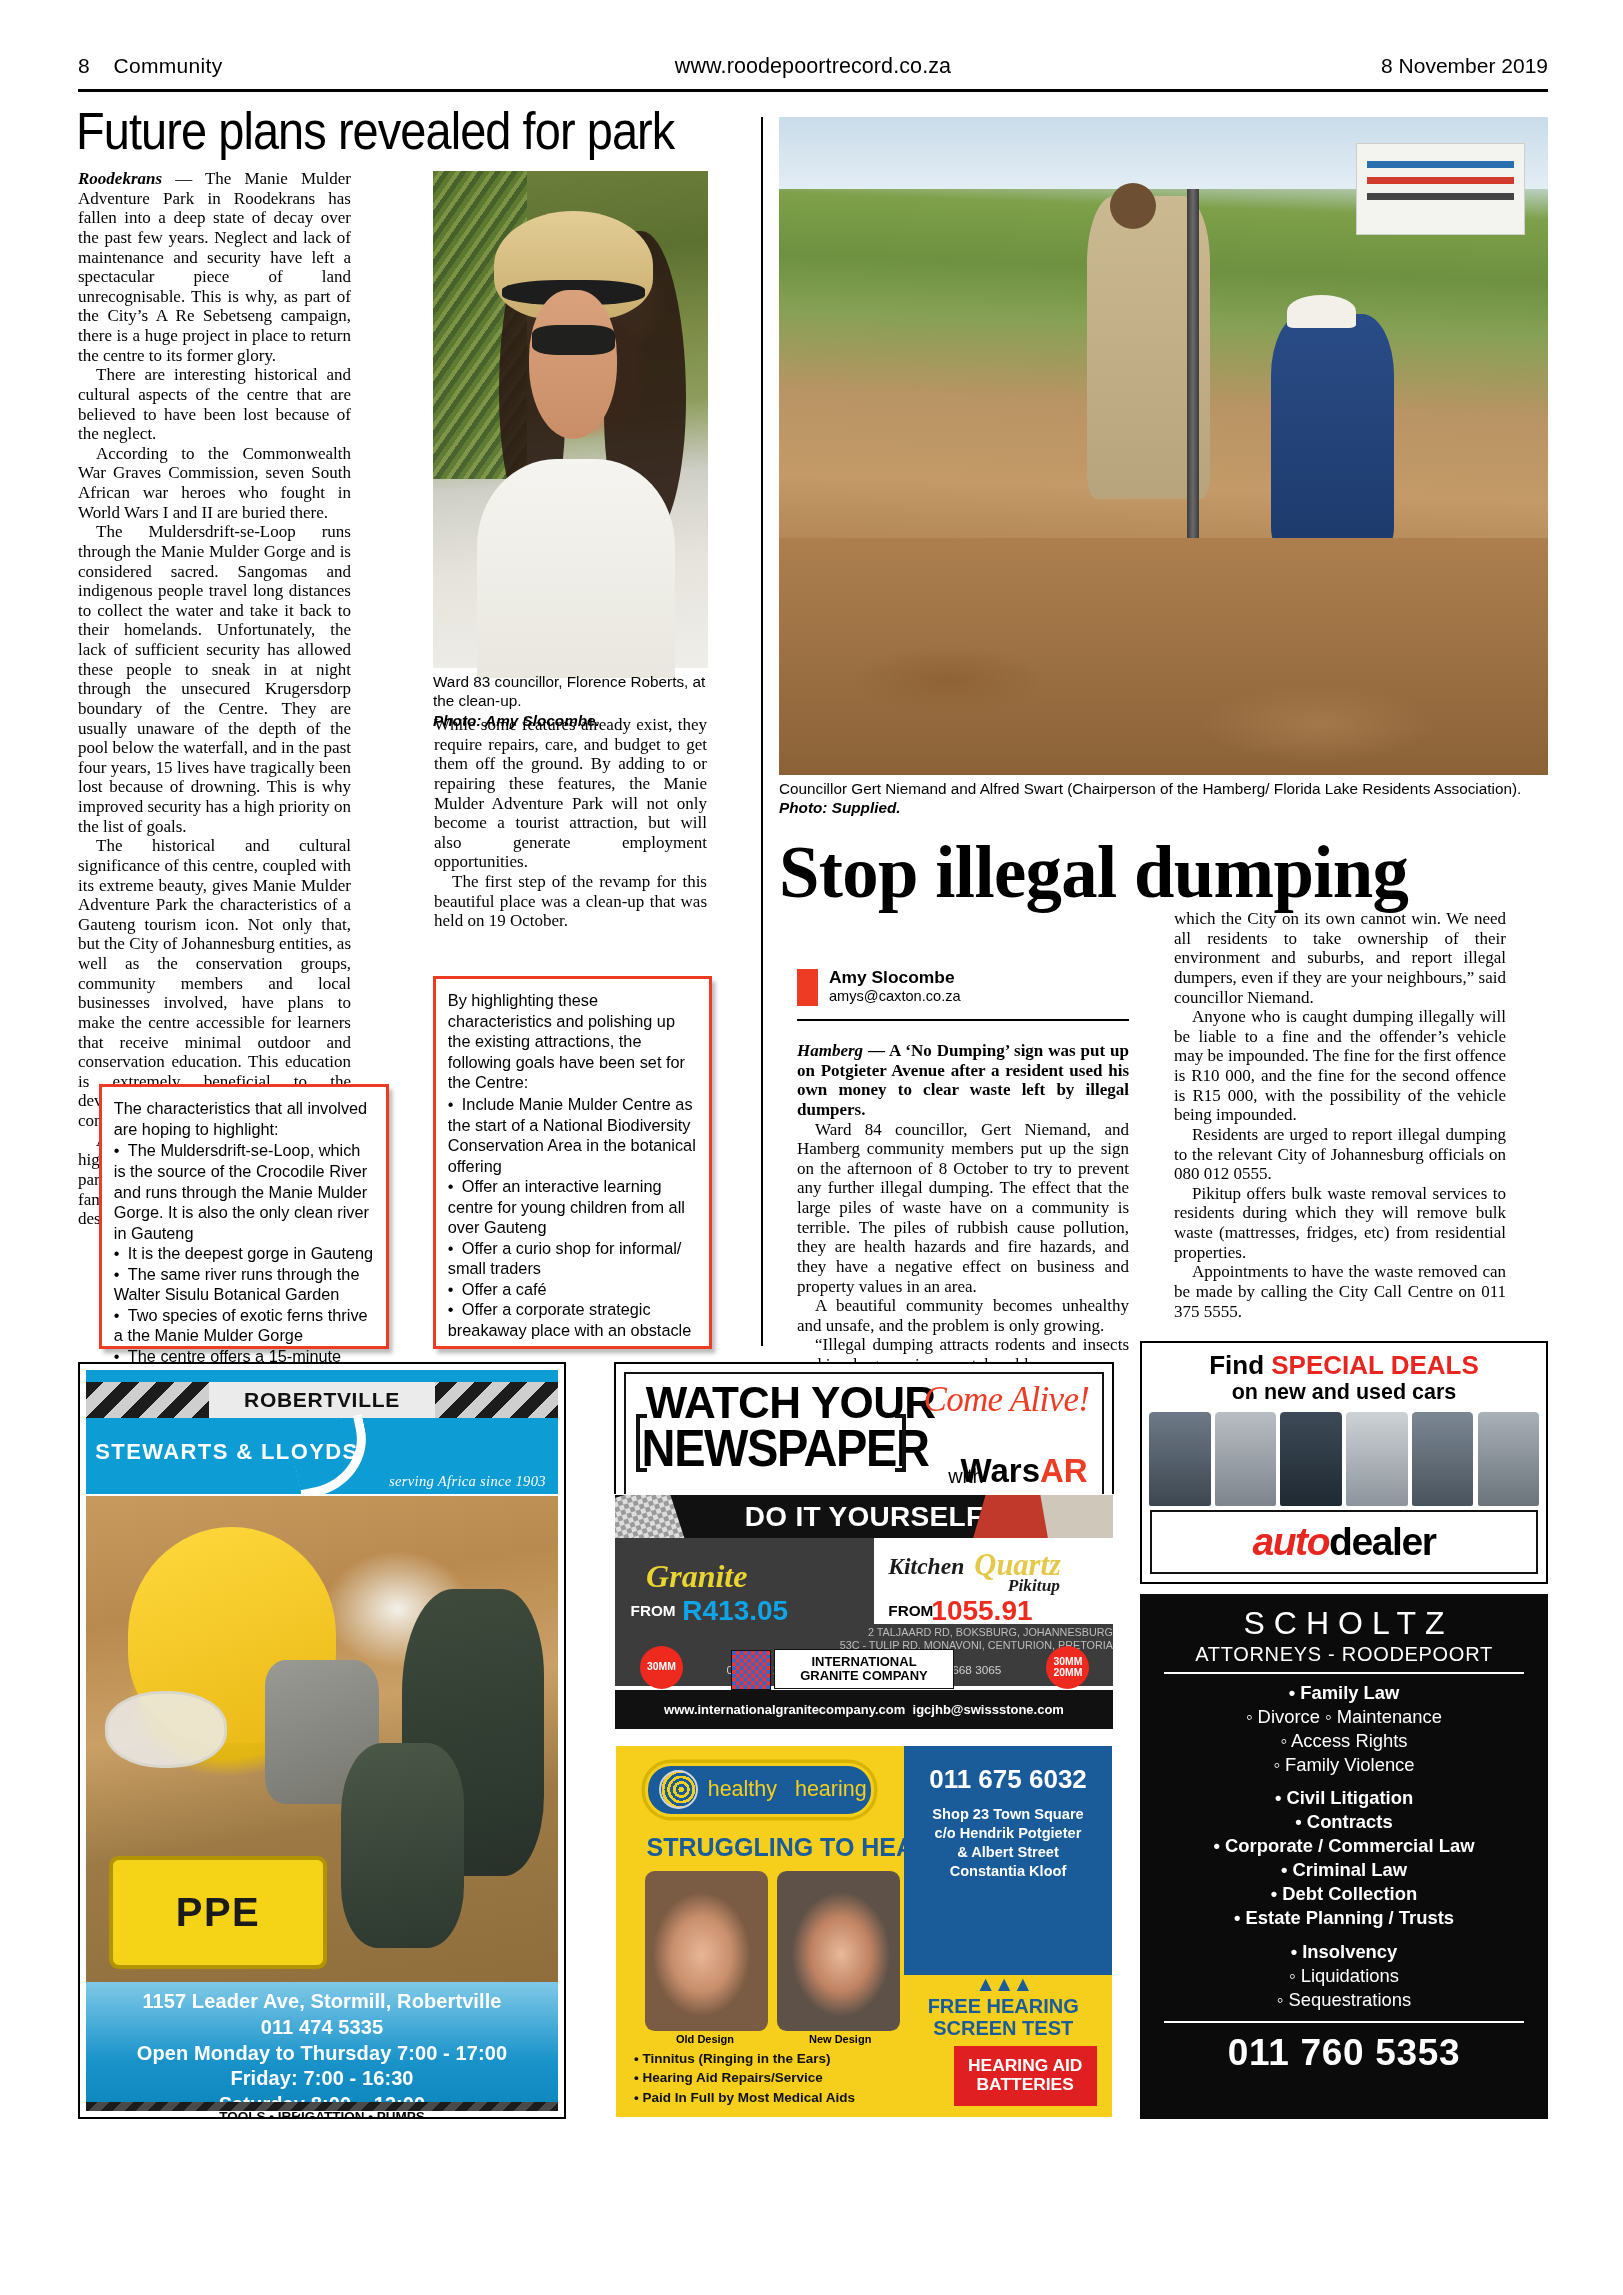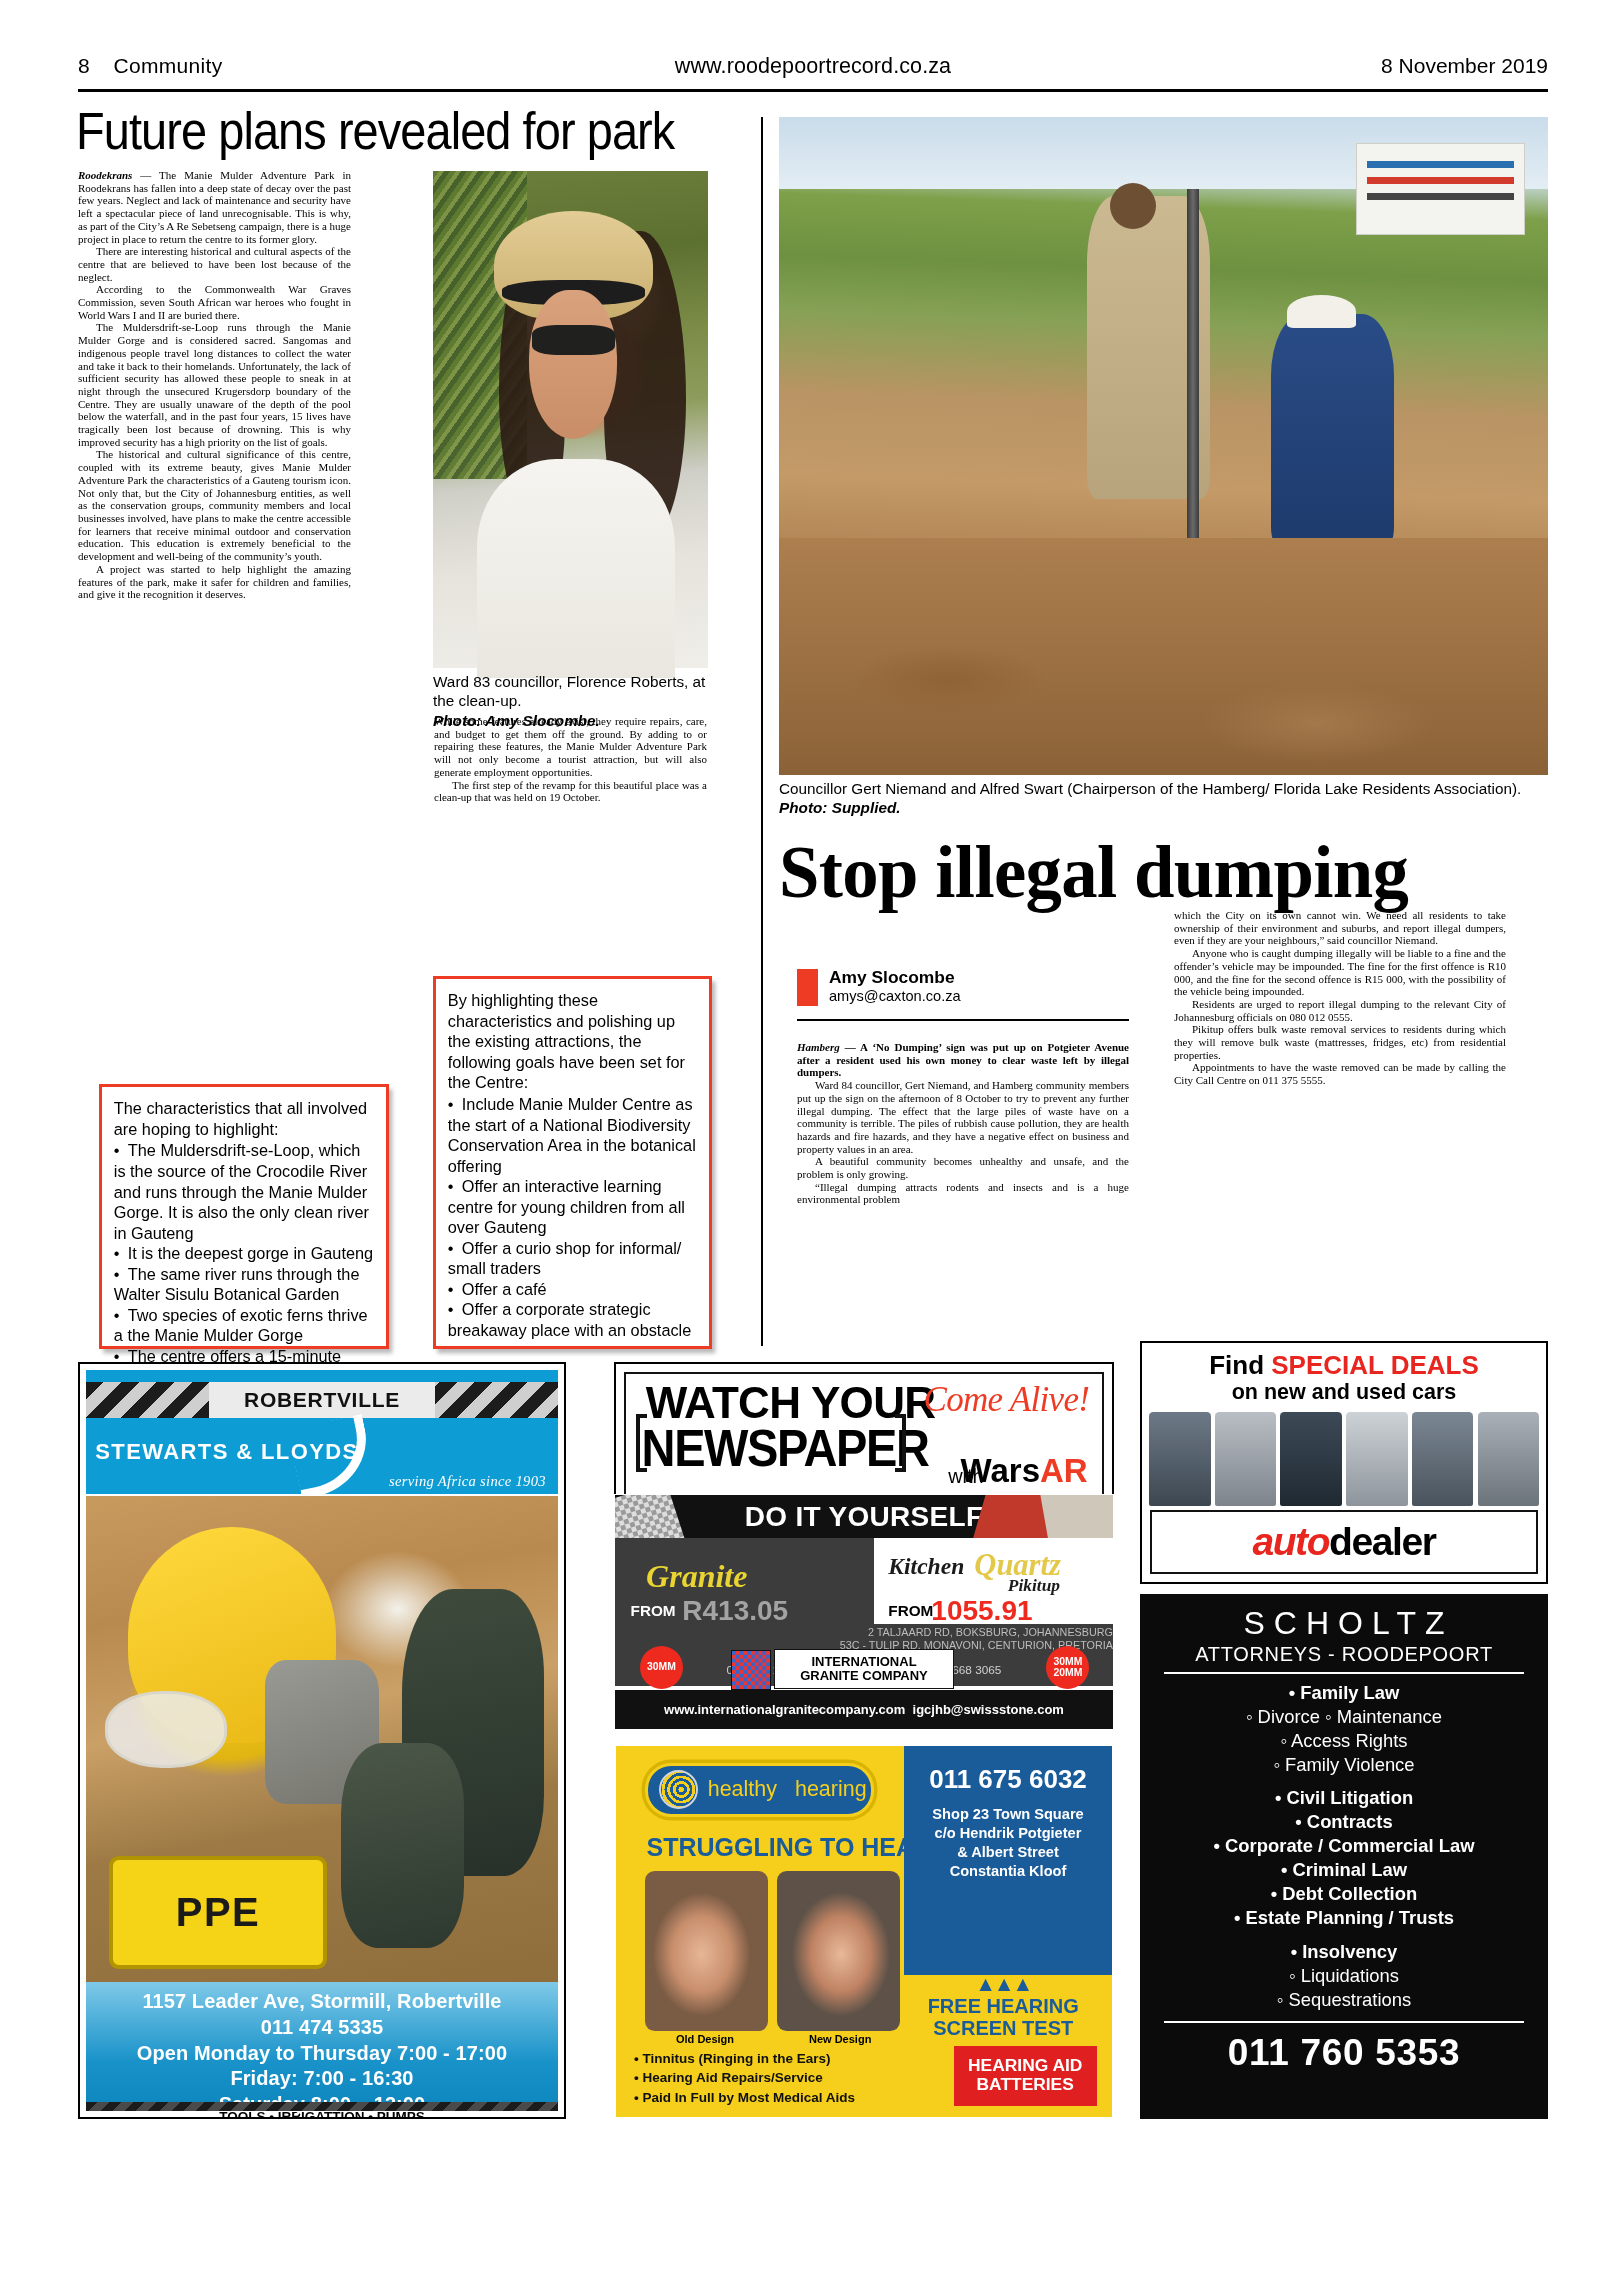--- a/index.html
+++ b/index.html
@@ -28,21 +28,21 @@
   
   .headline-park {
     position: absolute; left: 76px; top: 106px; width: 694px;
     font-family: "Liberation Sans", sans-serif;
     font-size: 51px; font-weight: 400; letter-spacing: -1px;
     line-height: 1.0;
     transform: scaleX(0.92); transform-origin: left top;
   }
 
   
-  .col { position: absolute; font-size: 11px; line-height: 1.155; text-align: justify; }
+  .col { position: absolute; font-size: 17px; line-height: 1.155; text-align: justify; }
   .col p { text-indent: 18px; }
   .col p:first-child { text-indent: 0; }
   .col .lead { font-weight: bold; font-style: italic; }
 
   #park-col1 { left: 78px; top: 169px; width: 273px; }
   #park-col2 { left: 434px; top: 715px; width: 273px; }
 
   
   .photo1 {
     position: absolute; left: 433px; top: 171px; width: 275px; height: 497px;
@@ -200,21 +200,21 @@
      font-family:"Liberation Sans",sans-serif; font-weight:bold; font-size:28px; color:#fff; letter-spacing:0.3px;}
   .gr-chipL { position:absolute; left:0; top:0; width:76px; height:76px; background:
      repeating-conic-gradient(#ddd 0 25%, #9a9a9a 0 50%) 50%/9.7px 9.7px; transform: rotate(-18deg) translate(-9.7px,-7px);}
   .gr-chipR { position:absolute; right:60px; top:0; width:83px; height:69px; background:#c0392b; transform: rotate(16deg) translate(7px,-8.3px);}
   .gr-chipR2 { position:absolute; right:0; top:0; width:76px; height:67px; background:#cfc7ba; transform: rotate(-10deg) translate(9.7px,-5.6px);}
   .gr-left { position:absolute; left:0; top:43px; width:52%; bottom:68px; background:#3c3c3c;}
   .gr-right { position:absolute; right:0; top:43px; width:48%; bottom:68px; background:#fff;}
   .gr-script { font-family:"Liberation Serif",serif; font-style:italic; font-weight:bold;}
   .gr-granite { position:absolute; left:12%; top:16%; font-size:32px; color:#e9d432;}
   .gr-from1 { position:absolute; left:6%; top:52%; font-family:"Liberation Sans",sans-serif; font-weight:bold; font-size:15.3px; color:#fff;}
-  .gr-price1 { position:absolute; left:26%; top:46%; font-family:"Liberation Sans",sans-serif; font-weight:bold; font-size:28px; color:#a3a3a3;}
+  .gr-price1 { position:absolute; left:26%; top:46%; font-family:"Liberation Sans",sans-serif; font-weight:bold; font-size:28px; color:#0ea5e9;}
   .gr-vat1 { position:absolute; left:6%; top:70%; font-family:"Liberation Sans",sans-serif; font-weight:bold; font-size:14px; color:#fff;}
   .gr-kitchen { position:absolute; left:6%; top:12%; font-size:23.6px; color:#1b1b1b;}
   .gr-quartz { position:absolute; left:42%; top:8%; font-size:30.5px; color:#e4c84a;}
   .gr-surf { position:absolute; left:56%; top:30%; font-size:17.4px; color:#1b1b1b;}
   .gr-from2 { position:absolute; left:6%; top:52%; font-family:"Liberation Sans",sans-serif; font-weight:bold; font-size:15.3px;}
   .gr-price2 { position:absolute; left:24%; top:46%; font-family:"Liberation Sans",sans-serif; font-weight:bold; font-size:28px; color:#ee2a1f;}
   .gr-vat2 { position:absolute; left:6%; top:70%; font-family:"Liberation Sans",sans-serif; font-weight:bold; font-size:14px;}
   .gr-addr { position:absolute; left:0; right:0; bottom:68px; height:37px; background:#3c3c3c; color:#bdbdbd;
      font-family:"Liberation Sans",sans-serif; font-size:10.8px; line-height:1.18; text-align:right; padding-top:2.1px;}
   .gr-phone { position:absolute; left:0; right:0; bottom:43px; height:25px; background:#3c3c3c; color:#cfcfcf;

